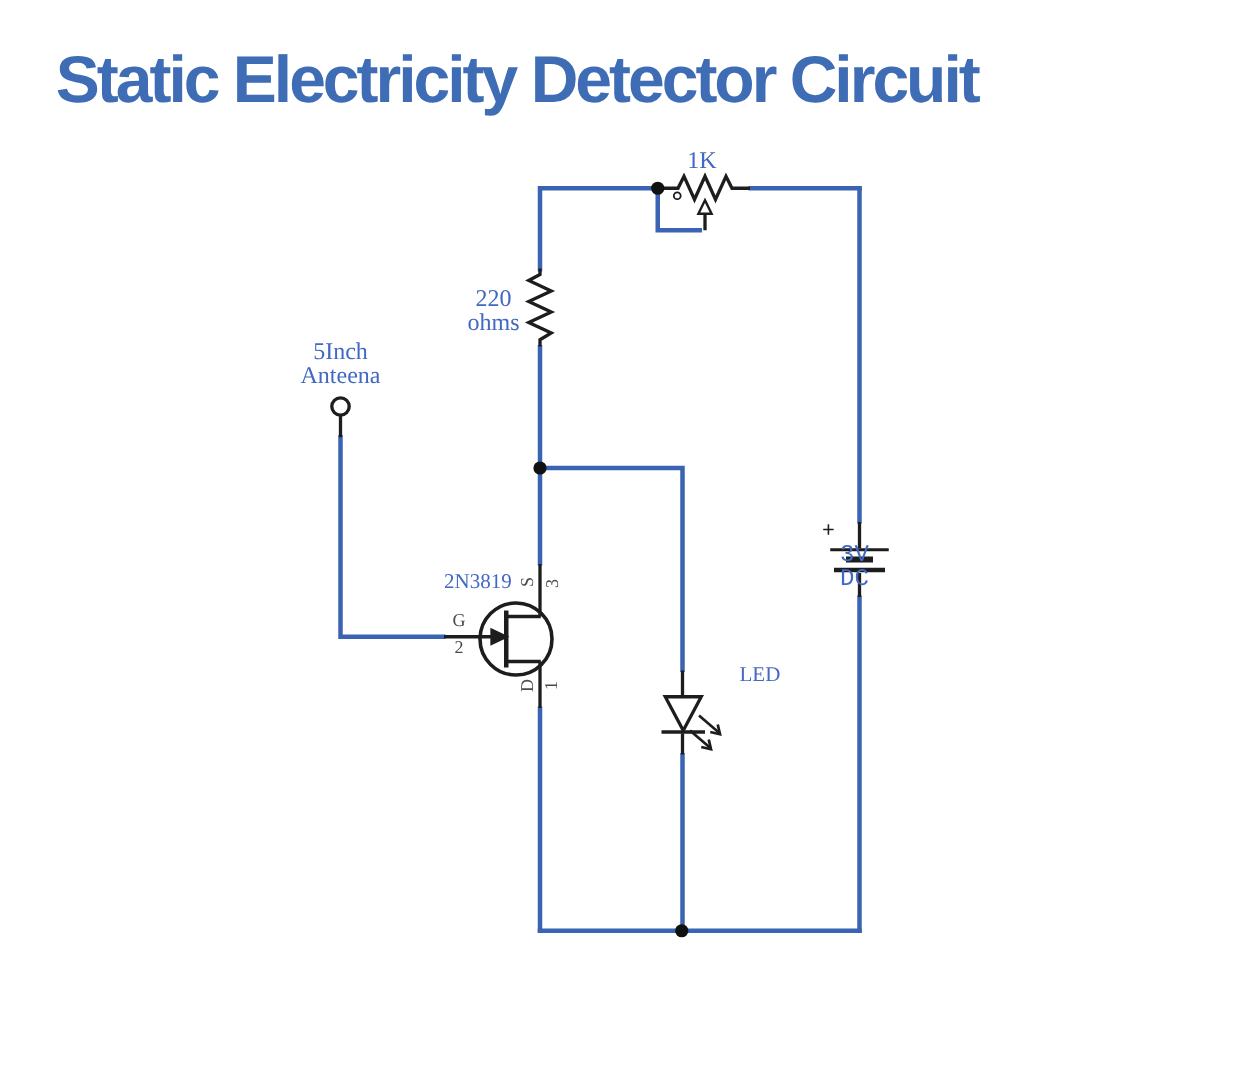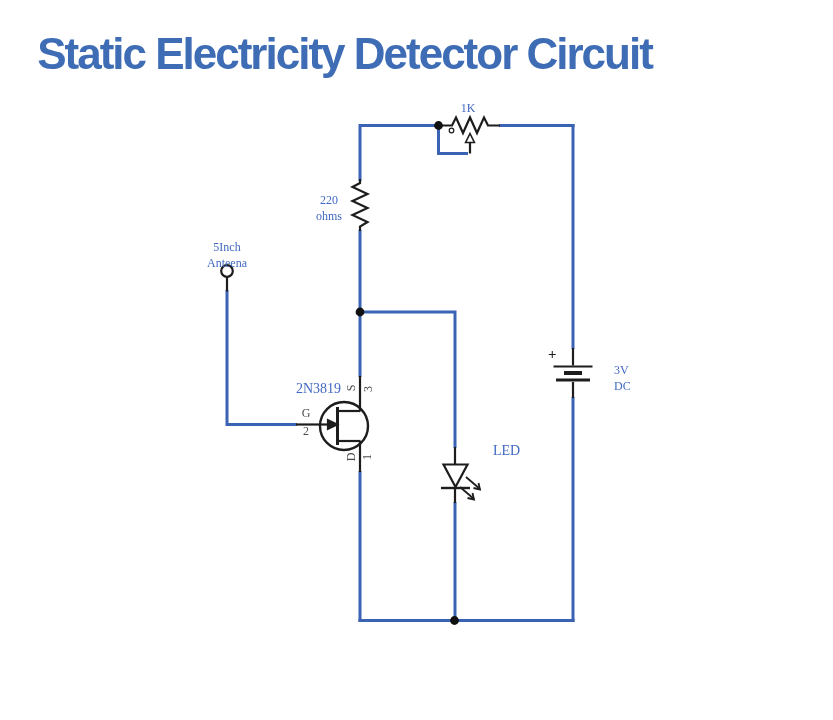--- a/index.html
+++ b/index.html
@@ -2,21 +2,21 @@
 <html><head>
 <meta charset="utf-8">
 <style>
   html,body{margin:0;padding:0;background:#fff;}
   .canvas{position:relative;width:689px;height:720px;background:#ffffff;overflow:hidden;
           font-family:"Liberation Serif",serif;}
   .title{position:absolute;left:0;right:0;top:30px;text-align:center;
          font-family:"Liberation Sans",sans-serif;font-weight:bold;font-size:44px;
          letter-spacing:-2px;color:#3e6cb5;line-height:1.1;}
   svg.schematic{position:absolute;left:0;top:0;}
-  .lbl{position:absolute;color:#4168c2;font-size:12px;line-height:16px;white-space:nowrap;}
+  .lbl{position:absolute;color:#4168c2;font-size:16px;line-height:16px;white-space:nowrap;}
   .lbl.center{text-align:center;}
   .lbl.big{font-size:14px;}
   .pin{position:absolute;color:#4a4a4a;font-size:12px;line-height:12px;
        transform:translate(-50%,-50%);}
   .pin.rot{transform:translate(-50%,-50%) rotate(-90deg);}
   .plus{position:absolute;color:#1d1d1d;font-size:15px;font-weight:bold;line-height:15px;}
   .footer1{position:absolute;left:0;right:0;top:651px;text-align:center;
            font-family:"Liberation Sans",sans-serif;font-weight:bold;font-size:17px;
            color:#2e6fd6;}
   .footer2{position:absolute;left:0;right:0;top:668px;text-align:center;
@@ -99,36 +99,36 @@
     </g>
   </svg>
 
   <div class="lbl center" style="left:449px;top:100px;width:38px;">1K</div>
 
   <div class="lbl center" style="left:303px;top:192px;width:52px;">
     <div>220</div>
     <div>ohms</div>
   </div>
 
-  <div class="lbl center" style="left:190px;top:239px;width:74px;">
+  <div class="lbl center" style="left:190px;top:227px;width:74px;">
     <div>5Inch</div>
     <div>Anteena</div>
   </div>
 
   <div class="lbl big" style="left:296px;top:381px;">2N3819</div>
 
   <div class="pin" style="left:306px;top:413px;">G</div>
   <div class="pin" style="left:306px;top:431px;">2</div>
   <div class="pin rot" style="left:351px;top:388px;">S</div>
   <div class="pin rot" style="left:368px;top:389px;">3</div>
   <div class="pin rot" style="left:351px;top:457px;">D</div>
   <div class="pin rot" style="left:367px;top:457px;">1</div>
 
   <div class="lbl big" style="left:457px;top:443px;padding-left:36px;">LED</div>
 
   <div class="plus" style="left:548px;top:347px;">+</div>
-  <div class="lbl" style="left:614px;top:362px;">
+  <div class="lbl" style="left:560px;top:362px;font-family:Liberation Mono, monospace;">
     <div>3V</div>
     <div>DC</div>
   </div>
 
 
 </div>
 
 </body></html>

